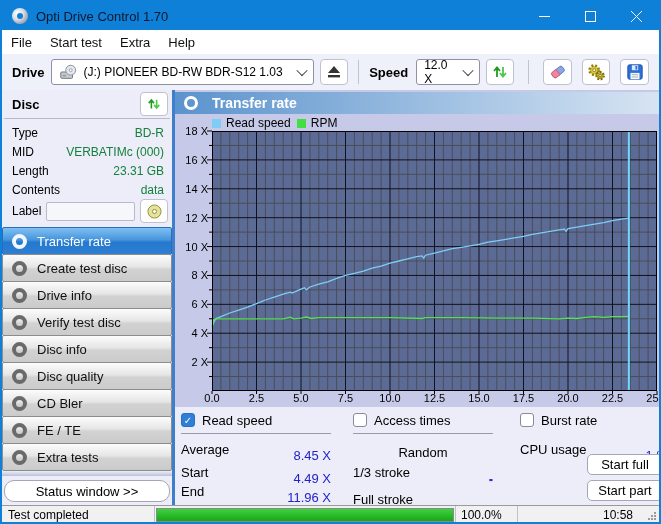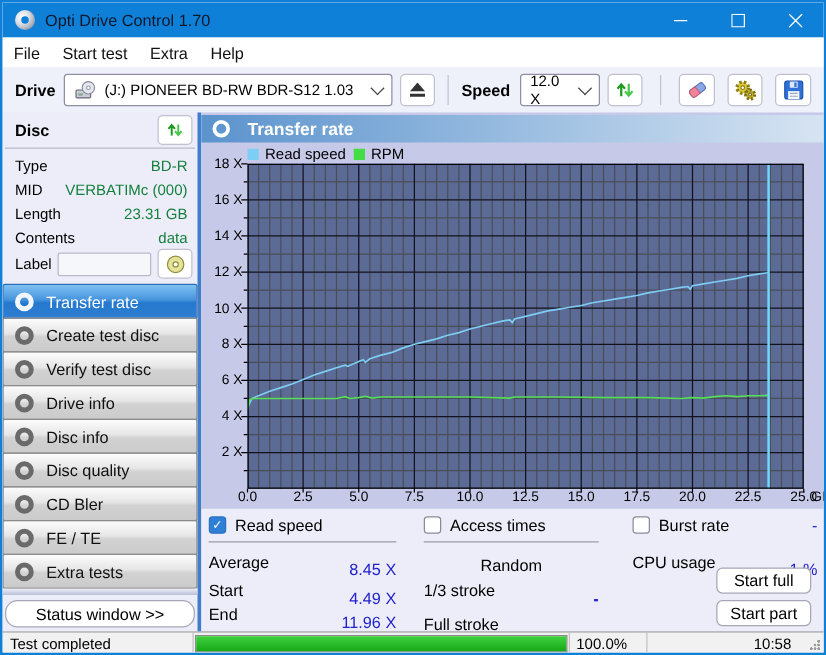--- a/index.html
+++ b/index.html
@@ -24,21 +24,21 @@
     display:flex;align-items:center;font-size:12px;padding:0 7px;gap:7px;color:#000;}
   .combo-drive{width:276px;}
   .combo-speed{width:66px;margin-left:2px;}
   .chev{width:7px;height:7px;border-right:1.5px solid #444;border-bottom:1.5px solid #444;
     transform:rotate(45deg) translate(-1px,-1px);margin-left:auto;flex:0 0 auto;}
   .tbtn{width:30px;height:26px;box-sizing:border-box;background:#fff;border:1px solid #c0c0d0;border-radius:4px;
     display:flex;align-items:center;justify-content:center;}
   .vsep{width:1px;height:24px;background:#c2c2d2;margin:0 4px;}
   
   .bodyrow{display:flex;height:415px;}
-  .left{width:159px;box-sizing:border-box;border-right:3px solid #3f7ecb;background:#ecedf8;
+  .left{width:173px;box-sizing:border-box;border-right:3px solid #3f7ecb;background:#ecedf8;
     display:flex;flex-direction:column;}
   .disc-head{display:flex;align-items:center;height:28px;padding:0 4px 0 10px;}
   .disc-title{font-weight:700;font-size:13px;color:#000;flex:1;}
   .mini-btn{width:28px;height:24px;box-sizing:border-box;background:#fff;border:1px solid #c0c0d0;border-radius:4px;
     display:flex;align-items:center;justify-content:center;}
   .hline{border-top:1px solid #b9b9c9;margin:0 2px;}
   .disc-rows{padding:4px 8px 0 10px;font-size:12px;}
   .drow{display:flex;height:19px;align-items:center;}
   .dlabel{color:#000;}
   .dval{margin-left:auto;color:#15803d;}
@@ -242,25 +242,25 @@
           <div class="nav-btn selected">
             <span class="disc-ico"></span>
             <span>Transfer rate</span>
           </div>
           <div class="nav-btn">
             <span class="disc-ico"></span>
             <span>Create test disc</span>
           </div>
           <div class="nav-btn">
             <span class="disc-ico"></span>
+            <span>Drive info</span>
+          </div>
+          <div class="nav-btn">
+            <span class="disc-ico"></span>
             <span>Verify test disc</span>
-          </div>
-          <div class="nav-btn">
-            <span class="disc-ico"></span>
-            <span>Drive info</span>
           </div>
           <div class="nav-btn">
             <span class="disc-ico"></span>
             <span>Disc info</span>
           </div>
           <div class="nav-btn">
             <span class="disc-ico"></span>
             <span>Disc quality</span>
           </div>
           <div class="nav-btn">

